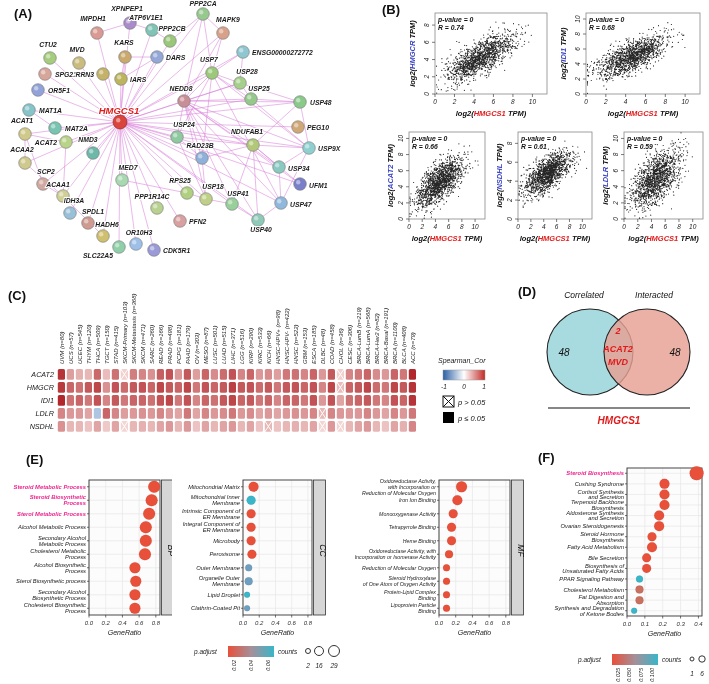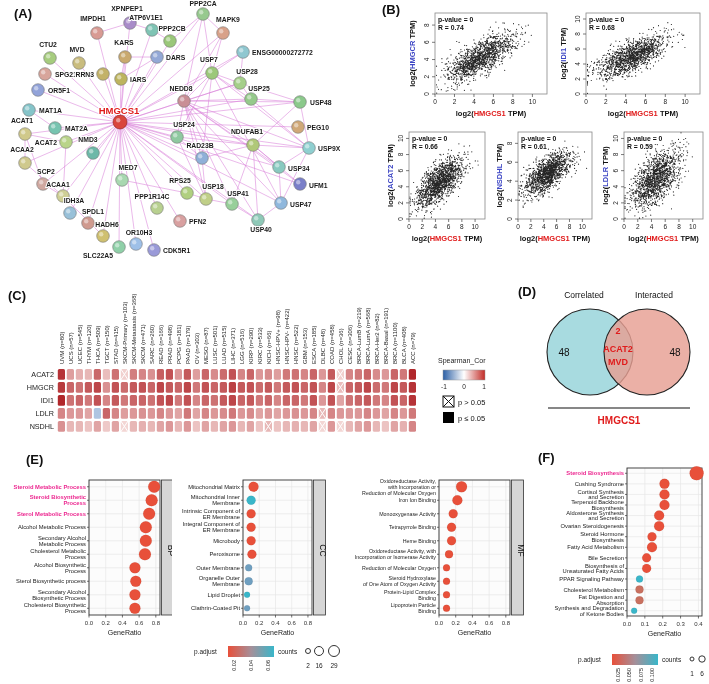--- a/index.html
+++ b/index.html
@@ -1,19 +1,19 @@
 <!DOCTYPE html>
 <html><head>
 <meta charset="utf-8">
 <style>
   html,body{margin:0;padding:0;background:#ffffff;}
   #fig{position:relative;width:709px;height:684px;background:#fff;overflow:hidden;
        font-family:"Liberation Sans","DejaVu Sans",sans-serif;}
   .pl{position:absolute;font-weight:bold;font-size:13px;color:#111;}
-  .panel{position:absolute;}
+  .panel{position:absolute;font-style:italic;}
   svg{display:block;}
 </style>
 </head>
 <body>
 
 <div id="fig">
   <span class="pl" style="left:14px;top:6px">(A)</span>
   <span class="pl" style="left:382px;top:2px">(B)</span>
   <span class="pl" style="left:8px;top:288px">(C)</span>
   <span class="pl" style="left:518px;top:284px">(D)</span>

